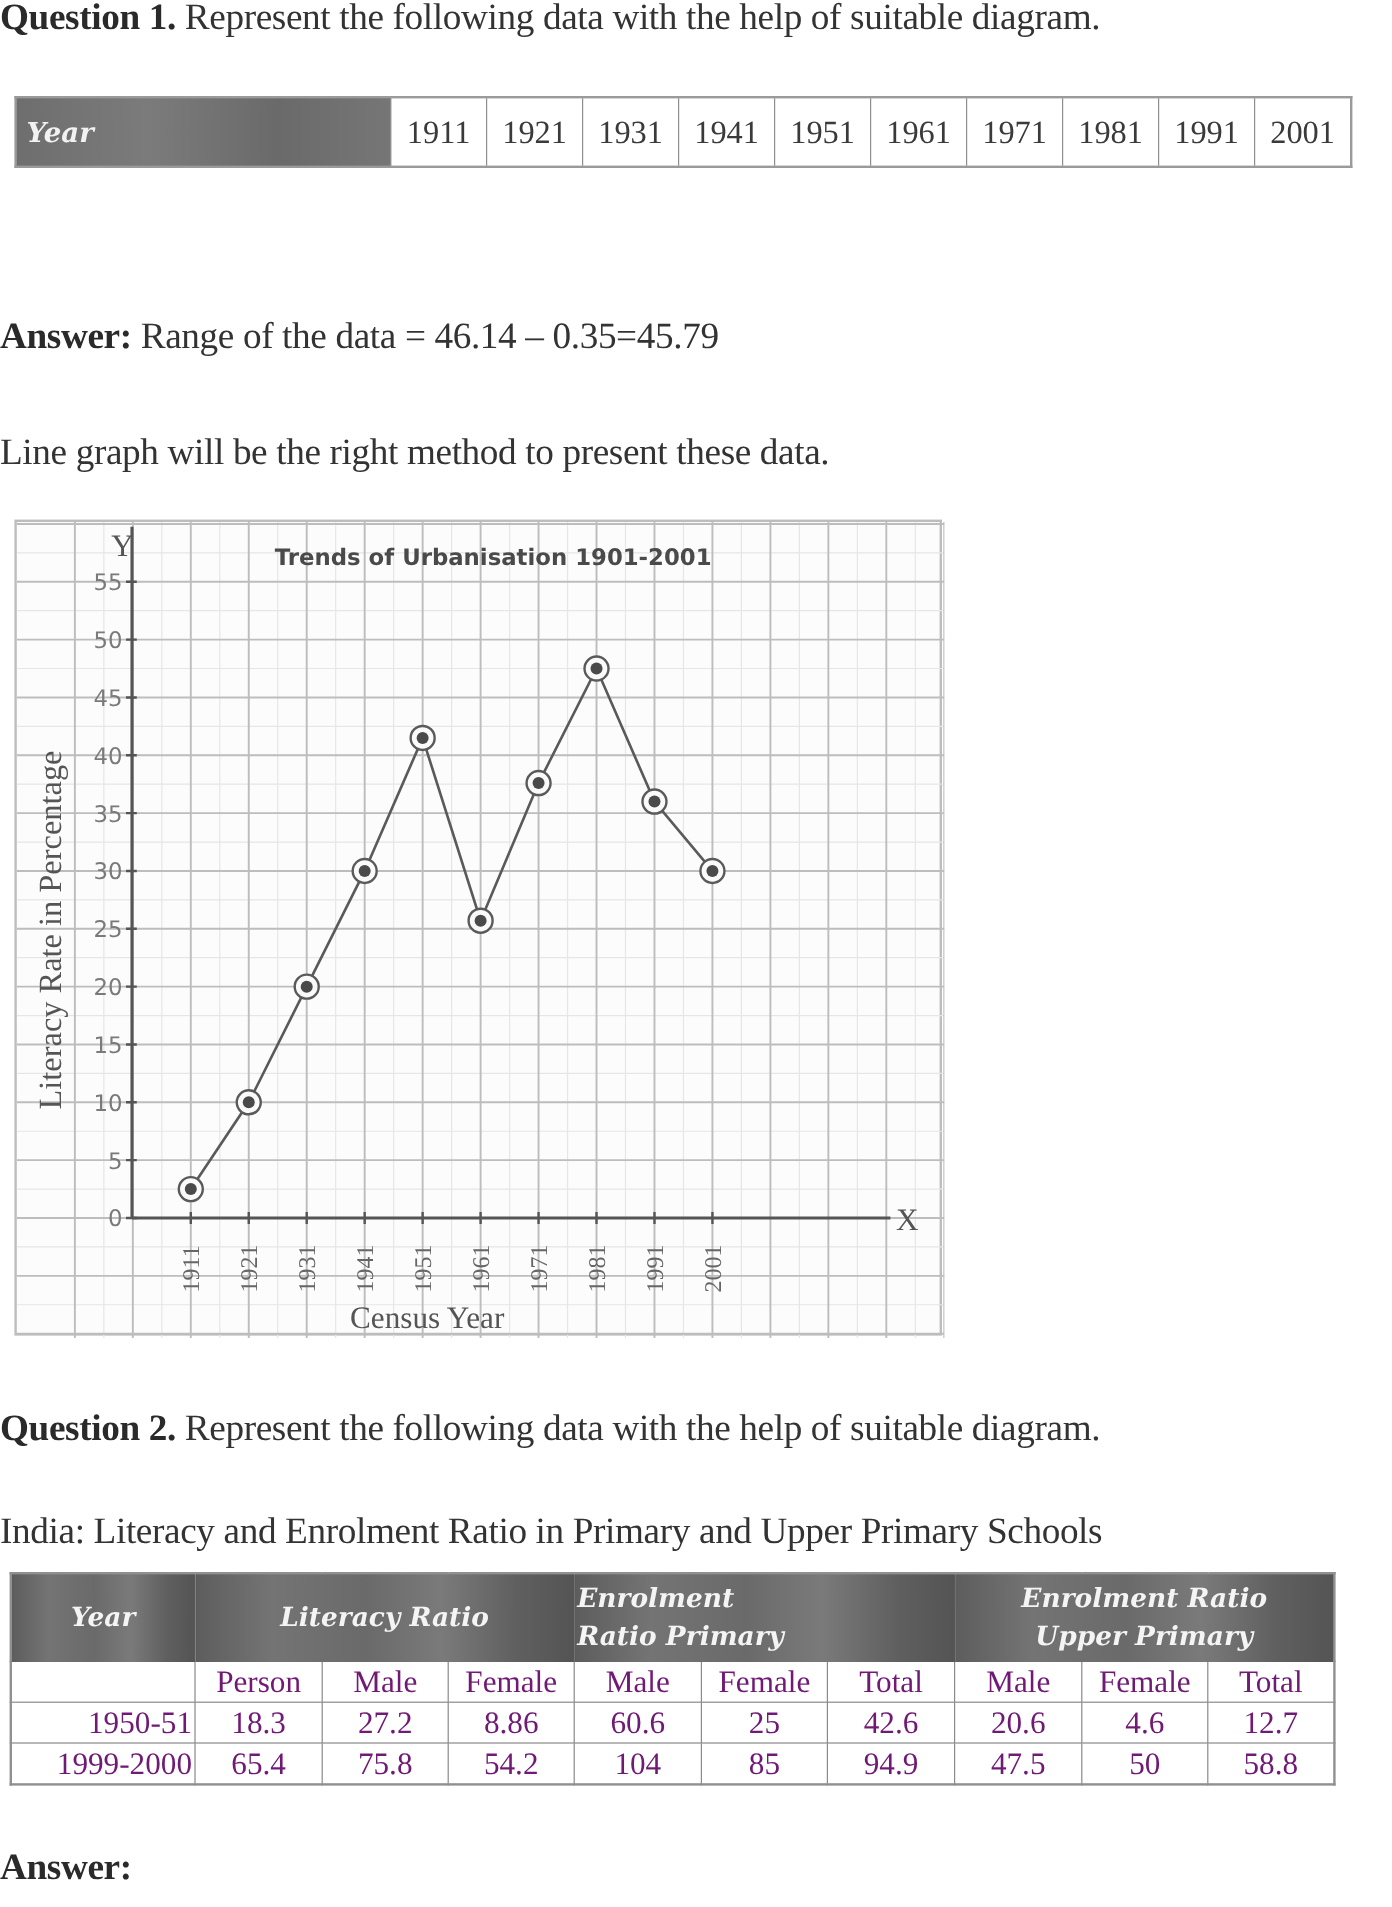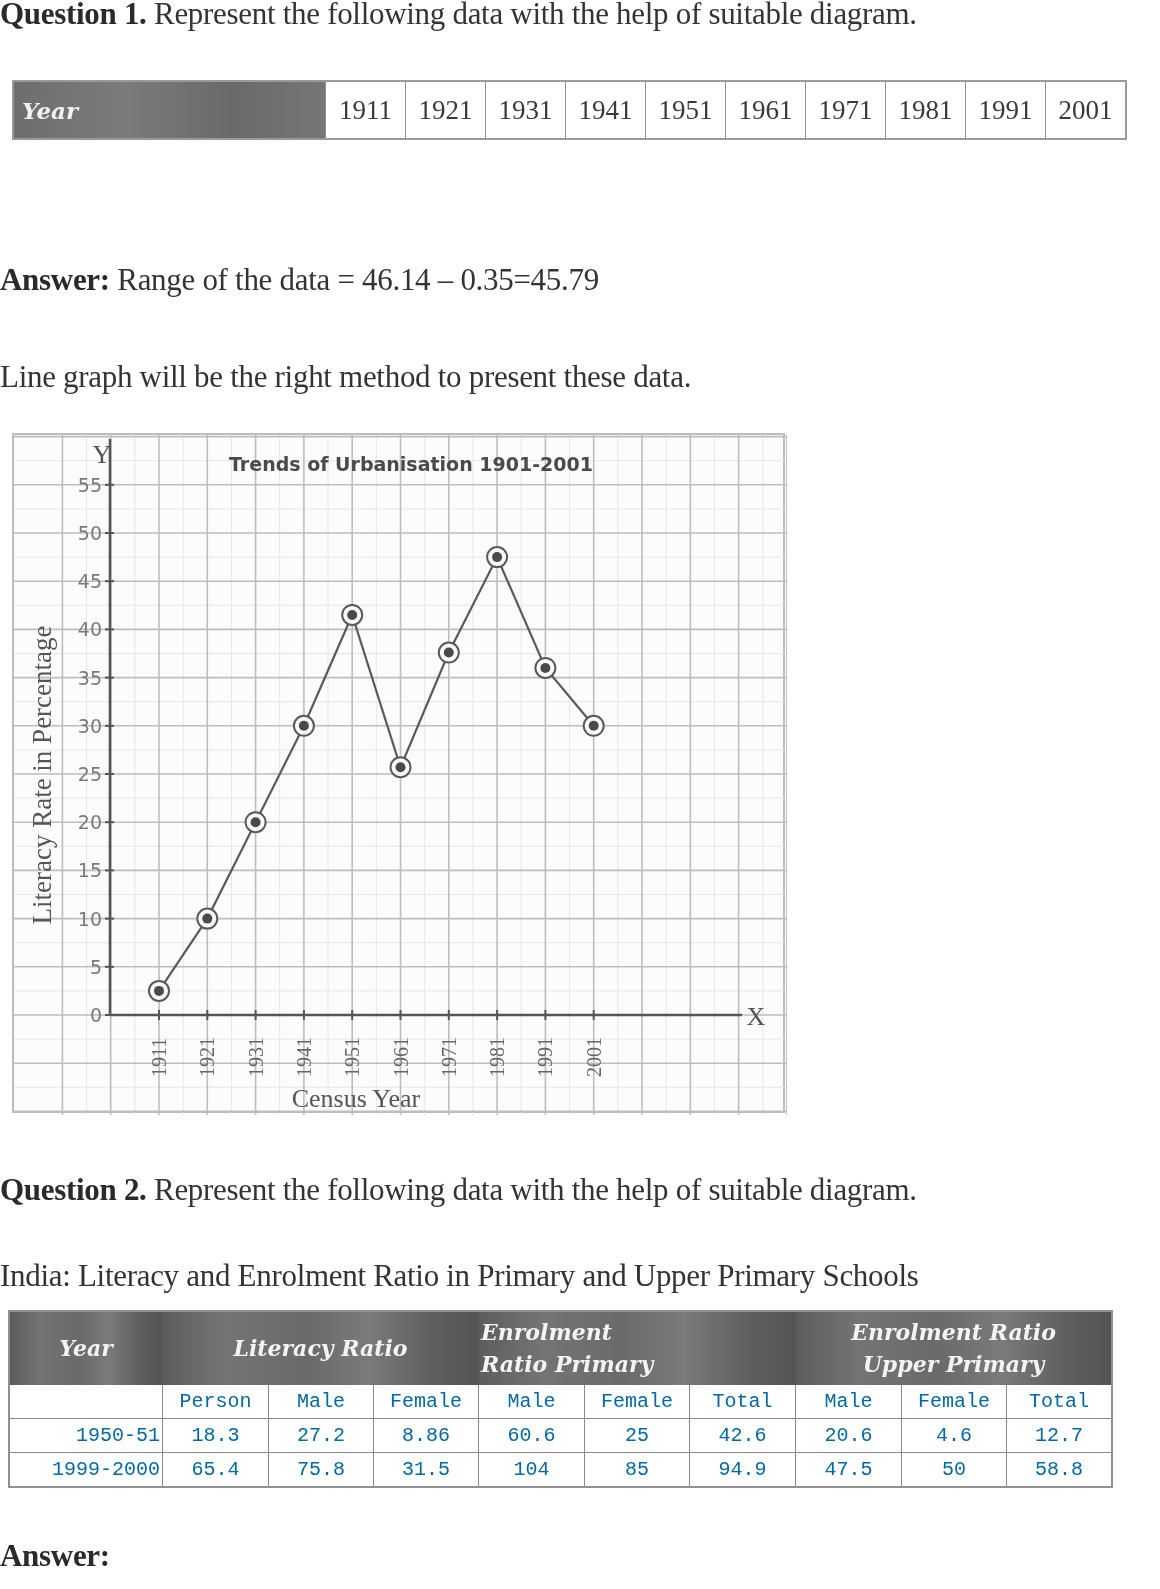--- a/index.html
+++ b/index.html
@@ -39,22 +39,22 @@
   }
   .chart-svg { position: absolute; left: 0; top: 0; }
 
   
   .t2 {
     position: absolute; left: 8px; top: 1310px;
     border-collapse: collapse; border: 2px solid #909090;
   }
   .t2 td {
     border: 1.5px solid #8a8a8a; padding: 0 2px; height: 33px;
-    font-family: Liberation Mono, monospace;
-    font-size: 20px; color: #0369a1; text-align: center; white-space: nowrap;
+    font-family: Liberation Serif, serif;
+    font-size: 26px; color: #701a75; text-align: center; white-space: nowrap;
   }
   .t2 tr.head td {
     background: linear-gradient(90deg, #5d5d5d 0%, #747474 20%, #6a6a6a 45%, #7a7a7a 65%, #5f5f5f 85%, #545454 100%);
     color: #f4f4f4; font-style: italic; font-weight: bold;
     font-family: "DejaVu Serif", serif; font-size: 22px; line-height: 32px; height: 72px;
     border-color: transparent;
   }
   .t2 td.year { text-align: right; padding-left: 2px; }
 </style>
 </head>
@@ -276,21 +276,21 @@
     <td>25</td>
     <td>42.6</td>
     <td>20.6</td>
     <td>4.6</td>
     <td>12.7</td>
   </tr>
   <tr>
     <td class="year">1999-2000</td>
     <td>65.4</td>
     <td>75.8</td>
-    <td>31.5</td>
+    <td>54.2</td>
     <td>104</td>
     <td>85</td>
     <td>94.9</td>
     <td>47.5</td>
     <td>50</td>
     <td>58.8</td>
   </tr>
 </tbody>
   </table>
 

